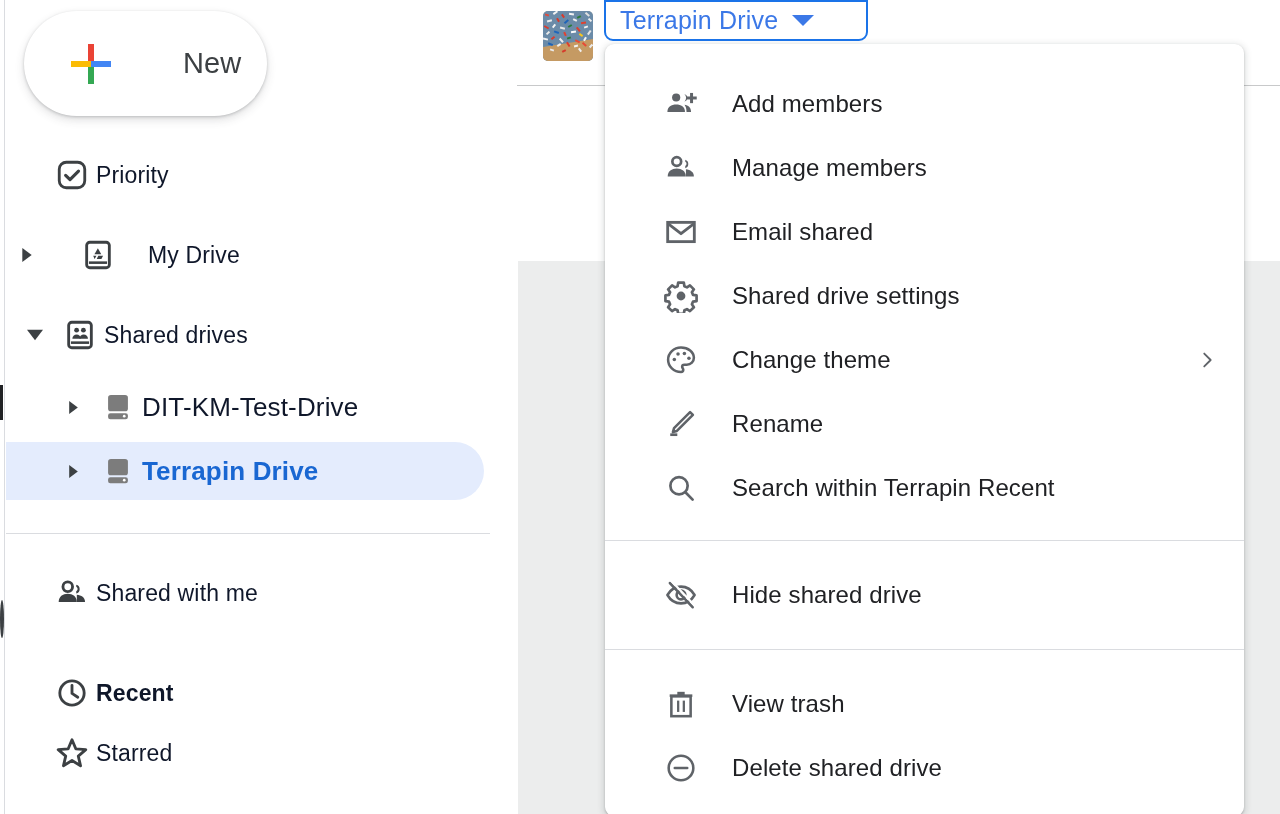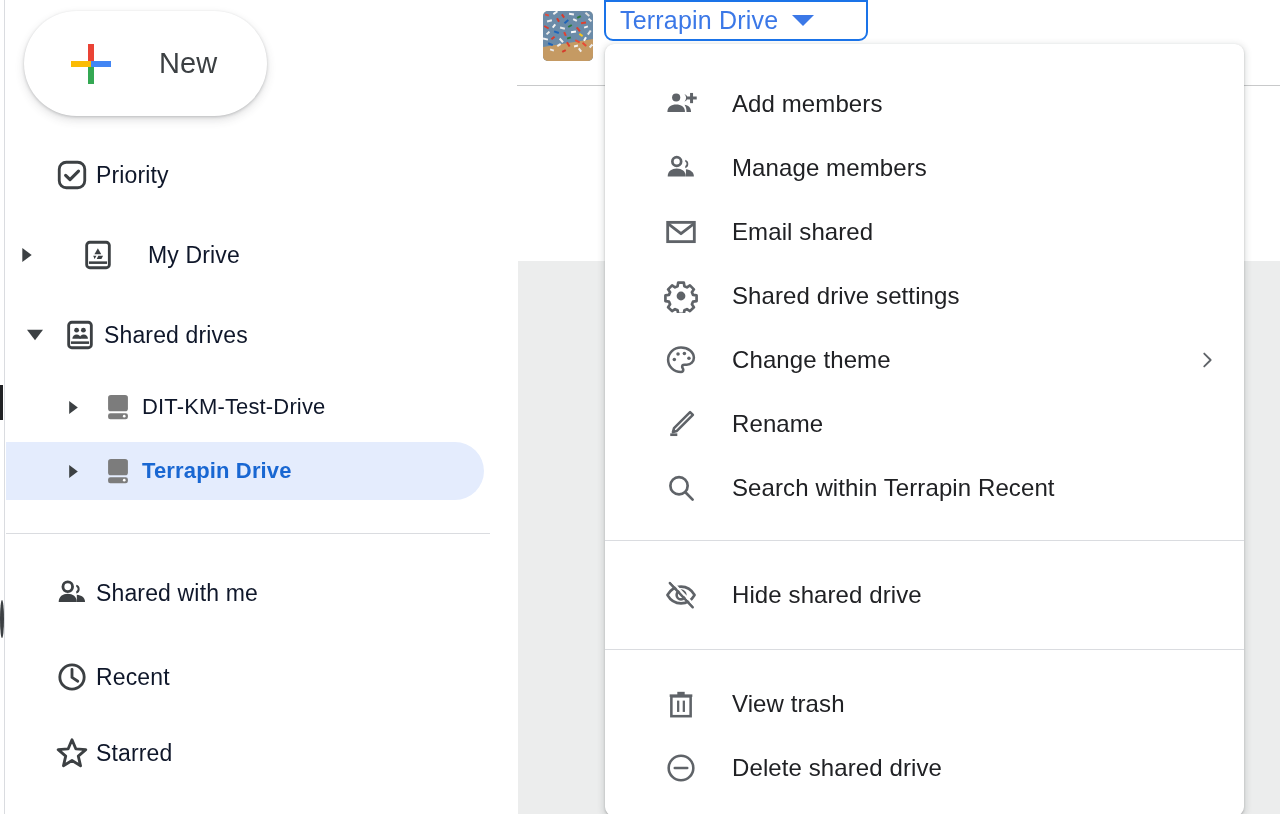--- a/index.html
+++ b/index.html
@@ -75,21 +75,21 @@
     align-items: center;
     cursor: pointer;
   }
   .new-button .plus-wrap {
     margin-left: 43px;
     width: 48px; height: 48px;
     position: relative;
     flex: none;
   }
   .new-button .label {
-    margin-left: 44px;
+    margin-left: 68px;
     font-size: 29px;
     color: #3c4043;
     letter-spacing: 0.1px;
   }
 
   .nav-item {
     position: absolute;
     left: 0; height: 58px;
     display: flex;
     align-items: center;
@@ -103,21 +103,21 @@
   .nav-item .nav-icon {
     width: 48px; flex: none;
     display: flex; align-items: center; justify-content: center;
   }
   .nav-item .nav-label {
     font-size: 23px;
     color: #0f172a;
     letter-spacing: 0.15px;
     white-space: nowrap;
   }
-  .nav-item.child .nav-label { font-size: 22px; }
+  .nav-item.child .nav-label { font-size: 26px; }
   .nav-item.selected { background: #e4ecfd; }
   .nav-item.selected .nav-label { color: #1967d2; font-weight: bold; }
 
   .sidebar-divider {
     position: absolute;
     left: 0px; top: 533px; width: 484px; height: 1px;
     background: #dadce0;
   }
 
   
@@ -353,21 +353,21 @@
         <svg class="ico" width="34" height="34" viewBox="0 0 24 24">
           <circle cx="9" cy="7.6" r="3.4" fill="none" stroke="#3c4043" stroke-width="2"></circle>
           <path d="M2.6 18.4 C2.6 14.6 5.5 12.6 9 12.6 C12.5 12.6 15.4 14.6 15.4 18.4 Z" fill="#3c4043"></path>
           <path d="M15 6.2 a3.2 3.2 0 0 1 0 6.2 L15 10.8 a1.8 1.8 0 0 0 0-3.2 Z" fill="#3c4043"></path>
           <path d="M15.4 13.2 C18.6 13.4 21.2 15.2 21.2 18.4 L15.4 18.4 Z" fill="#3c4043"></path>
         </svg>
       </span>
       <span class="nav-label">Shared with me</span>
     </div>
 
-    <div class="nav-item" style="top:648px; left:0; width:458px;">
+    <div class="nav-item" style="top:664px; left:0; width:458px;font-weight:bold;">
       <span class="twisty"></span>
       <span class="nav-icon">
         <svg class="ico" width="34" height="34" viewBox="0 0 24 24">
           <circle cx="12" cy="12" r="8.6" fill="none" stroke="#3c4043" stroke-width="2"></circle>
           <path d="M12 6.6 L12 12.3 L16.1 15" fill="none" stroke="#3c4043" stroke-width="2" stroke-linecap="round" stroke-linejoin="round"></path>
         </svg>
       </span>
       <span class="nav-label">Recent</span>
     </div>
 

